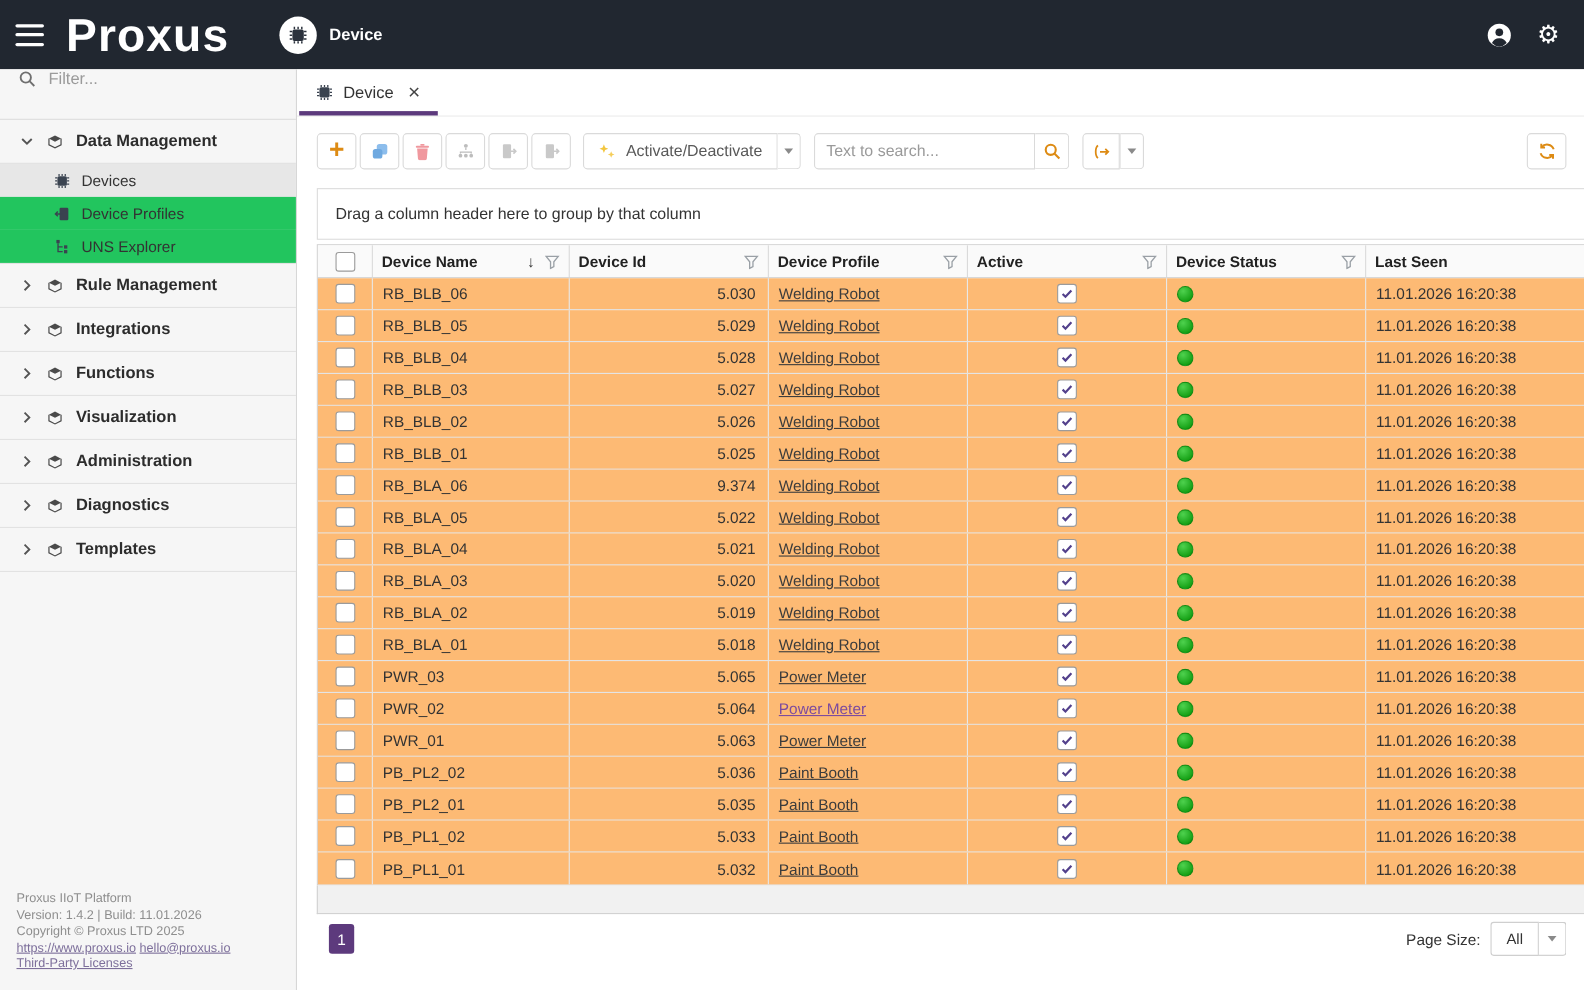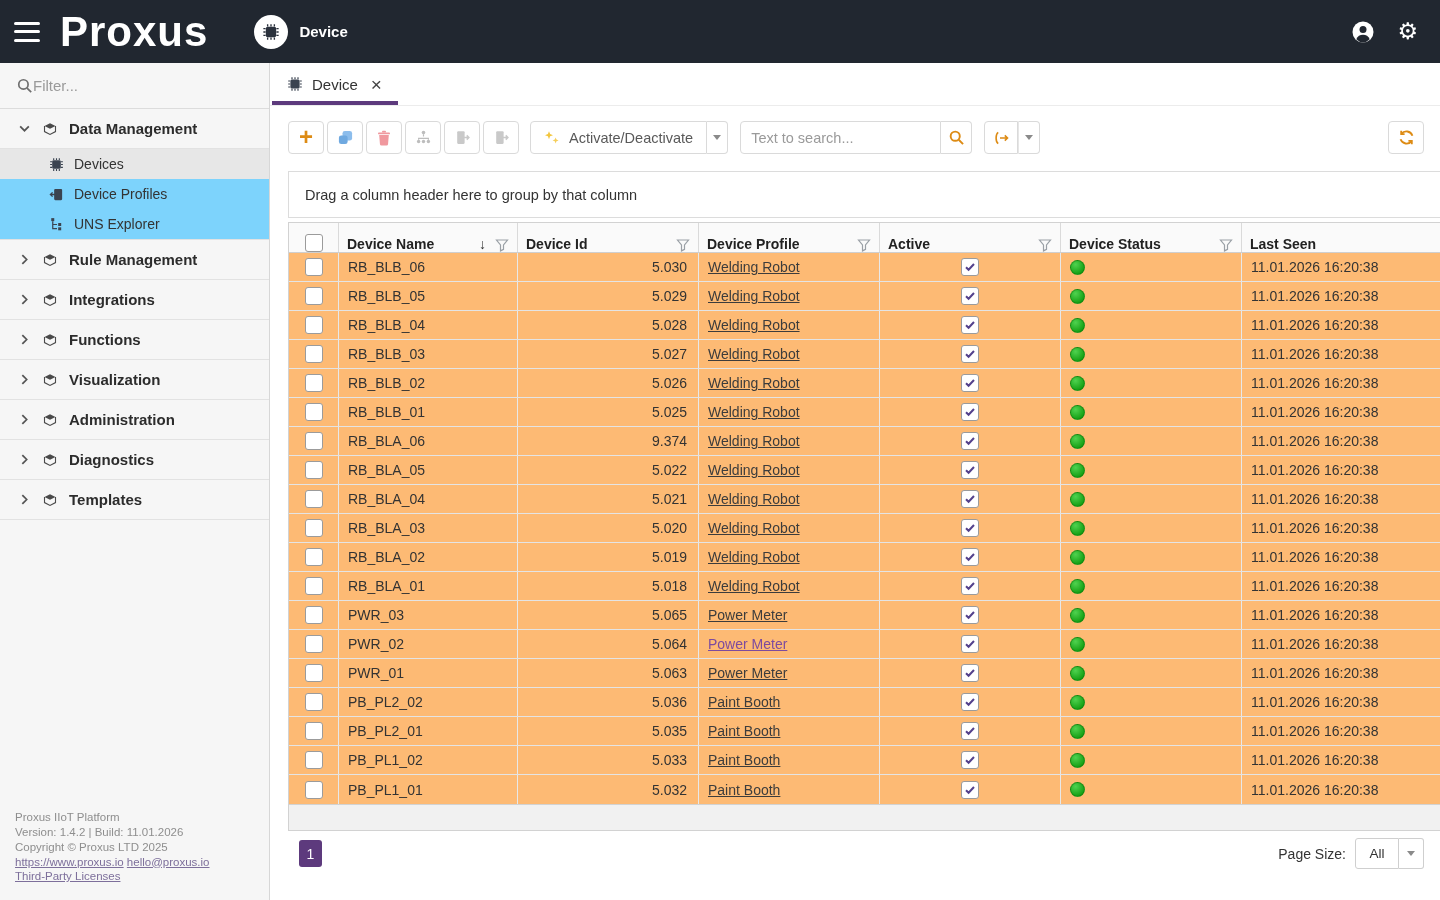--- a/index.html
+++ b/index.html
@@ -11,26 +11,26 @@
   .hamburger span { display:block; height:3px; border-radius:2px; background:#fff; }
   .logo { color:#fff; font-size:42px; font-weight:700; letter-spacing:1px; margin-left:20px; line-height:1; }
   .module { display:flex; align-items:center; gap:11px; margin-left:46px; }
   .module-badge { width:34px; height:34px; border-radius:50%; background:#fff; display:flex; align-items:center; justify-content:center; }
   .module-label { color:#fff; font-size:15px; font-weight:700; }
   .topbar-right { margin-left:auto; display:flex; align-items:center; gap:22px; margin-right:22px; }
   .gear { color:#fff; font-size:23px; line-height:1; cursor:pointer; }
 
   
   .sidebar { position:absolute; left:0; top:63px; width:270px; height:837px; background:#f6f6f6; border-right:1px solid #d7d7d7; }
-  .filter-row { height:46px; display:flex; align-items:center; padding:0 16px; gap:0; border-bottom:1px solid #dcdcdc; }
+  .filter-row { height:46px; display:flex; align-items:flex-start; padding:0 16px; gap:11px; border-bottom:1px solid #dcdcdc; }
   .filter-input { flex:1; border:none; outline:none; background:transparent; font-size:15px; color:#333; font-family:inherit; }
   .filter-input::placeholder { color:#9a9a9a; }
   .nav-group { height:40px; display:flex; align-items:center; gap:11px; padding-left:18px; border-bottom:1px solid #e2e2e2; cursor:pointer; background:#f6f6f6; }
   .nav-group .glabel { font-size:15px; font-weight:700; color:#2c2c2c; }
-  .nav-child { height:30px; display:flex; align-items:center; gap:10px; padding-left:49px; cursor:pointer; background:#7dd3fc; }
+  .nav-child { height:30px; display:flex; align-items:center; gap:10px; padding-left:49px; cursor:pointer; background:#22c55e; }
   .nav-child .clabel { font-size:14px; color:#333; }
   .nav-child.selected { background:#e7e7e7;align-items:center; }
   .nav-children { border-bottom:1px solid #e2e2e2; }
   .side-footer { position:absolute; left:15px; right:8px; bottom:16px; font-size:11.5px; color:#8e8e8e; line-height:1.28; }
   .side-footer a { color:#7d6f9b; text-decoration:underline; cursor:pointer; }
 
   
   .main { position:absolute; left:270px; top:63px; width:1170px; height:837px; background:#fff; }
   .tabbar { height:43px; border-bottom:1px solid #ececec; position:relative; display:flex; }
   .tab { position:relative; display:flex; align-items:center; gap:9px; padding:0 15px 0 17px; cursor:pointer; }
@@ -54,21 +54,21 @@
   .exportgrp .emain { width:34px; height:33px; border:1px solid #dadada; border-radius:4px 0 0 4px; background:#fff; display:flex; align-items:center; justify-content:center; cursor:pointer; }
   .exportgrp .ecaret { width:22px; height:33px; border:1px solid #dadada; border-left:1px solid #e6e6e6; border-radius:0 4px 4px 0; background:#fff; display:flex; align-items:center; justify-content:center; cursor:pointer; }
   .refresh-btn { margin-left:auto; }
 
   
   .gridwrap { position:relative; margin:17px 16px 0 18px; width:1226px; }
   .groupbar { height:47px; border:1px solid #dcdcdc; background:#fff; display:flex; align-items:center; padding:0 16px; font-size:14.5px; color:#333; margin-bottom:4px; }
   .gtable { border:1px solid #d2d2d2; }
   .grow { display:grid; grid-template-columns:50px 179px 181px 181px 181px 181px 1fr; }
   .ghead { height:30px; background:#fafafa; border-bottom:1px solid #cfcfcf; }
-  .ghead .hc { display:flex; align-items:flex-end; padding:0 8px; font-size:14px; font-weight:700; color:#222; border-right:1px solid #dadada; cursor:pointer; }
+  .ghead .hc { display:flex; align-items:center; padding:0 8px; font-size:14px; font-weight:700; color:#222; border-right:1px solid #dadada; cursor:pointer; }
   .ghead .hc:last-child { border-right:none; }
   .hlabel { flex:1; white-space:nowrap; overflow:hidden; }
   .sort-arrow { font-size:14px; color:#333; margin-right:9px; font-weight:400; }
   .trow { height:29px; border-bottom:1px solid #e4e4e4; background:#fdba74; }
   .trow:last-child { border-bottom:none; }
   .tc { display:flex; align-items:center; padding:0 9px; font-size:14px; color:#333; border-right:1px solid #e8e8e8; overflow:hidden; white-space:nowrap; }
   .tc:last-child { border-right:none; }
   .c-sel, .hc-sel { justify-content:center; }
   .c-id { justify-content:flex-end; padding-right:11px; }
   .c-act { justify-content:center; }

